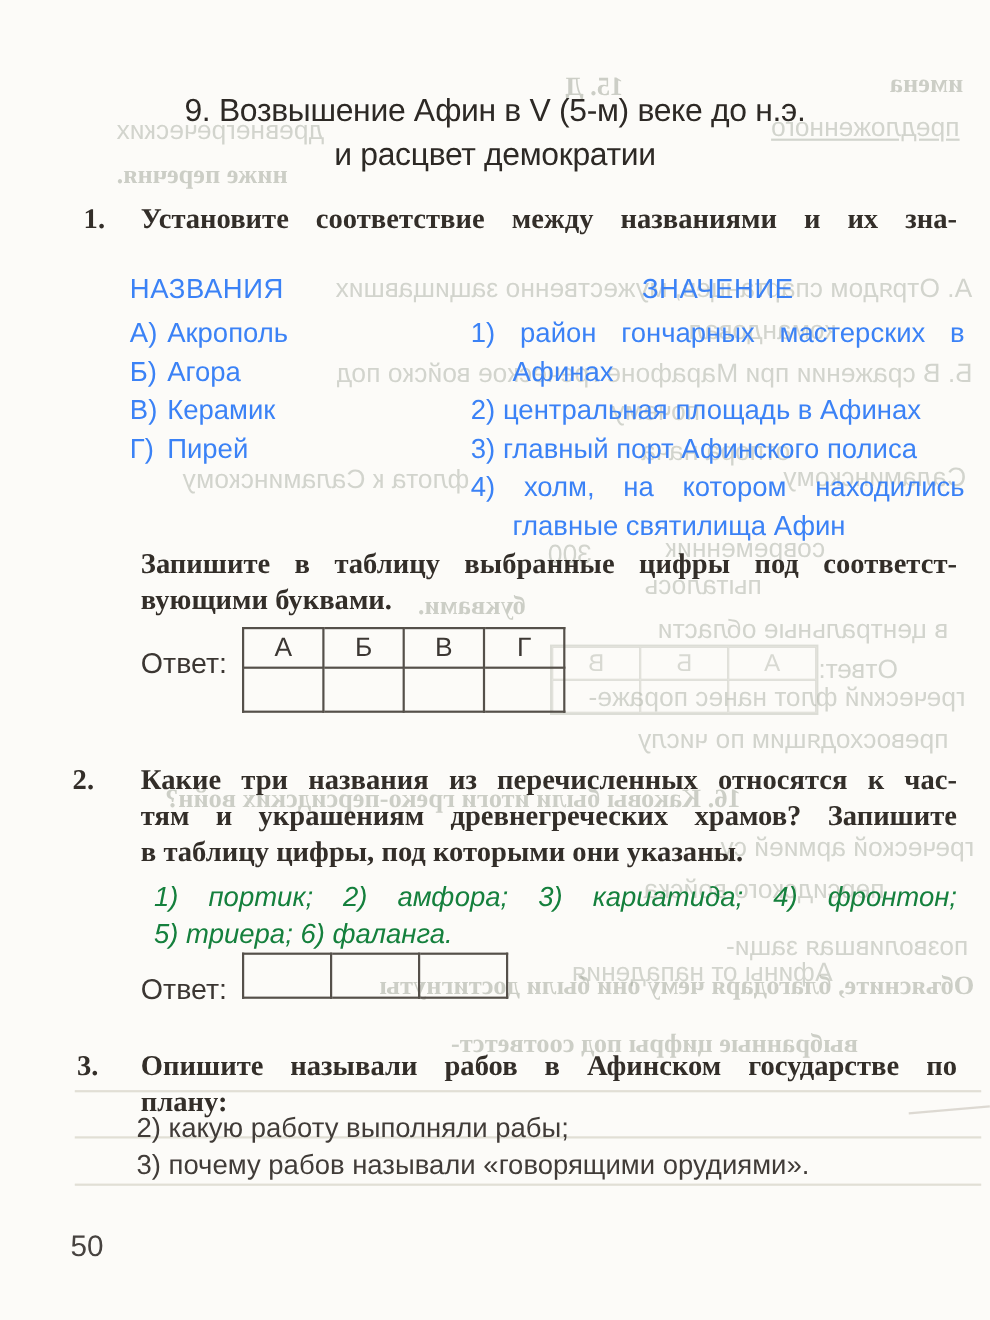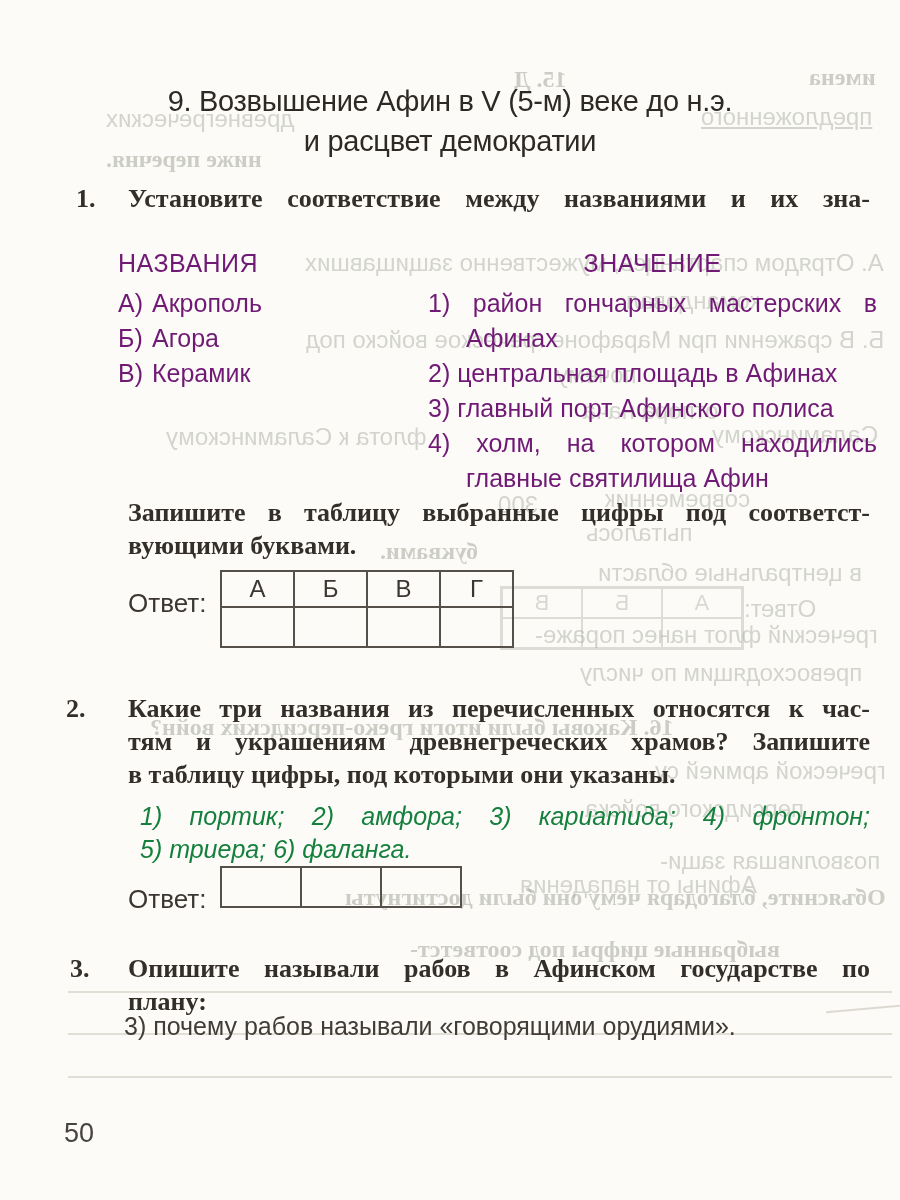--- a/index.html
+++ b/index.html
@@ -25,21 +25,21 @@
 
   .qnum { position:absolute; font-family:"Liberation Serif", serif; font-weight:bold;
           font-size:26px; line-height:33px; color:#332e29; }
   .qtext { position:absolute; left:128px; width:742px;
            font-family:"Liberation Serif", serif; font-weight:bold;
            font-size:26px; line-height:33px; color:#332e29; }
 
   #q1-num { left:76px; top:182px; }
   #q1-text { top:182px; }
 
-  .col { position:absolute; font-size:25px; line-height:35px; color:#701a75; }
+  .col { position:absolute; font-size:25px; line-height:35px; color:#3b82f6; }
   #col-names { left:118px; top:246px; width:250px; }
   #col-meanings { left:428px; top:246px; width:449px; }
   .col-header { margin-bottom:5px; letter-spacing:0.5px; }
   #col-meanings .col-header { text-align:center; }
   .name-row .lbl { display:inline-block; width:34px; }
   .mcont { padding-left:38px; }
 
   #q1-instr { top:496px; }
 
   .ans-label { position:absolute; left:128px; font-size:26px; color:#3b3632; }
@@ -162,20 +162,23 @@
     <div class="col-header">НАЗВАНИЯ</div>
     <div class="name-row">
       <span class="lbl">А)</span><span>Акрополь</span>
     </div>
     <div class="name-row">
       <span class="lbl">Б)</span><span>Агора</span>
     </div>
     <div class="name-row">
       <span class="lbl">В)</span><span>Керамик</span>
     </div>
+    <div class="name-row">
+      <span class="lbl">Г)</span><span>Пирей</span>
+    </div>
   </div>
 
   <div class="col" id="col-meanings">
     <div class="col-header">ЗНАЧЕНИЕ</div>
     <div class="just">1) район гончарных мастерских в</div>
     <div class="mcont">Афинах</div>
     <div>2) центральная площадь в Афинах</div>
     <div>3) главный порт Афинского полиса</div>
     <div class="just">4) холм, на котором находились</div>
     <div class="mcont">главные святилища Афин</div>
@@ -227,17 +230,18 @@
   </tbody>
     </table>
 
   <div class="qnum" id="q3-num">3.</div>
   <div class="qtext" id="q3-text">
     <div class="just">Опишите называли рабов в Афинском государстве по</div>
     <div>плану:</div>
   </div>
 
   <div id="q3-plan">
+    <div>2) какую работу выполняли рабы;</div>
     <div>3) почему рабов называли «говорящими орудиями».</div>
   </div>
 
   <div id="page-num">50</div>
 </div>
 
 </body></html>

